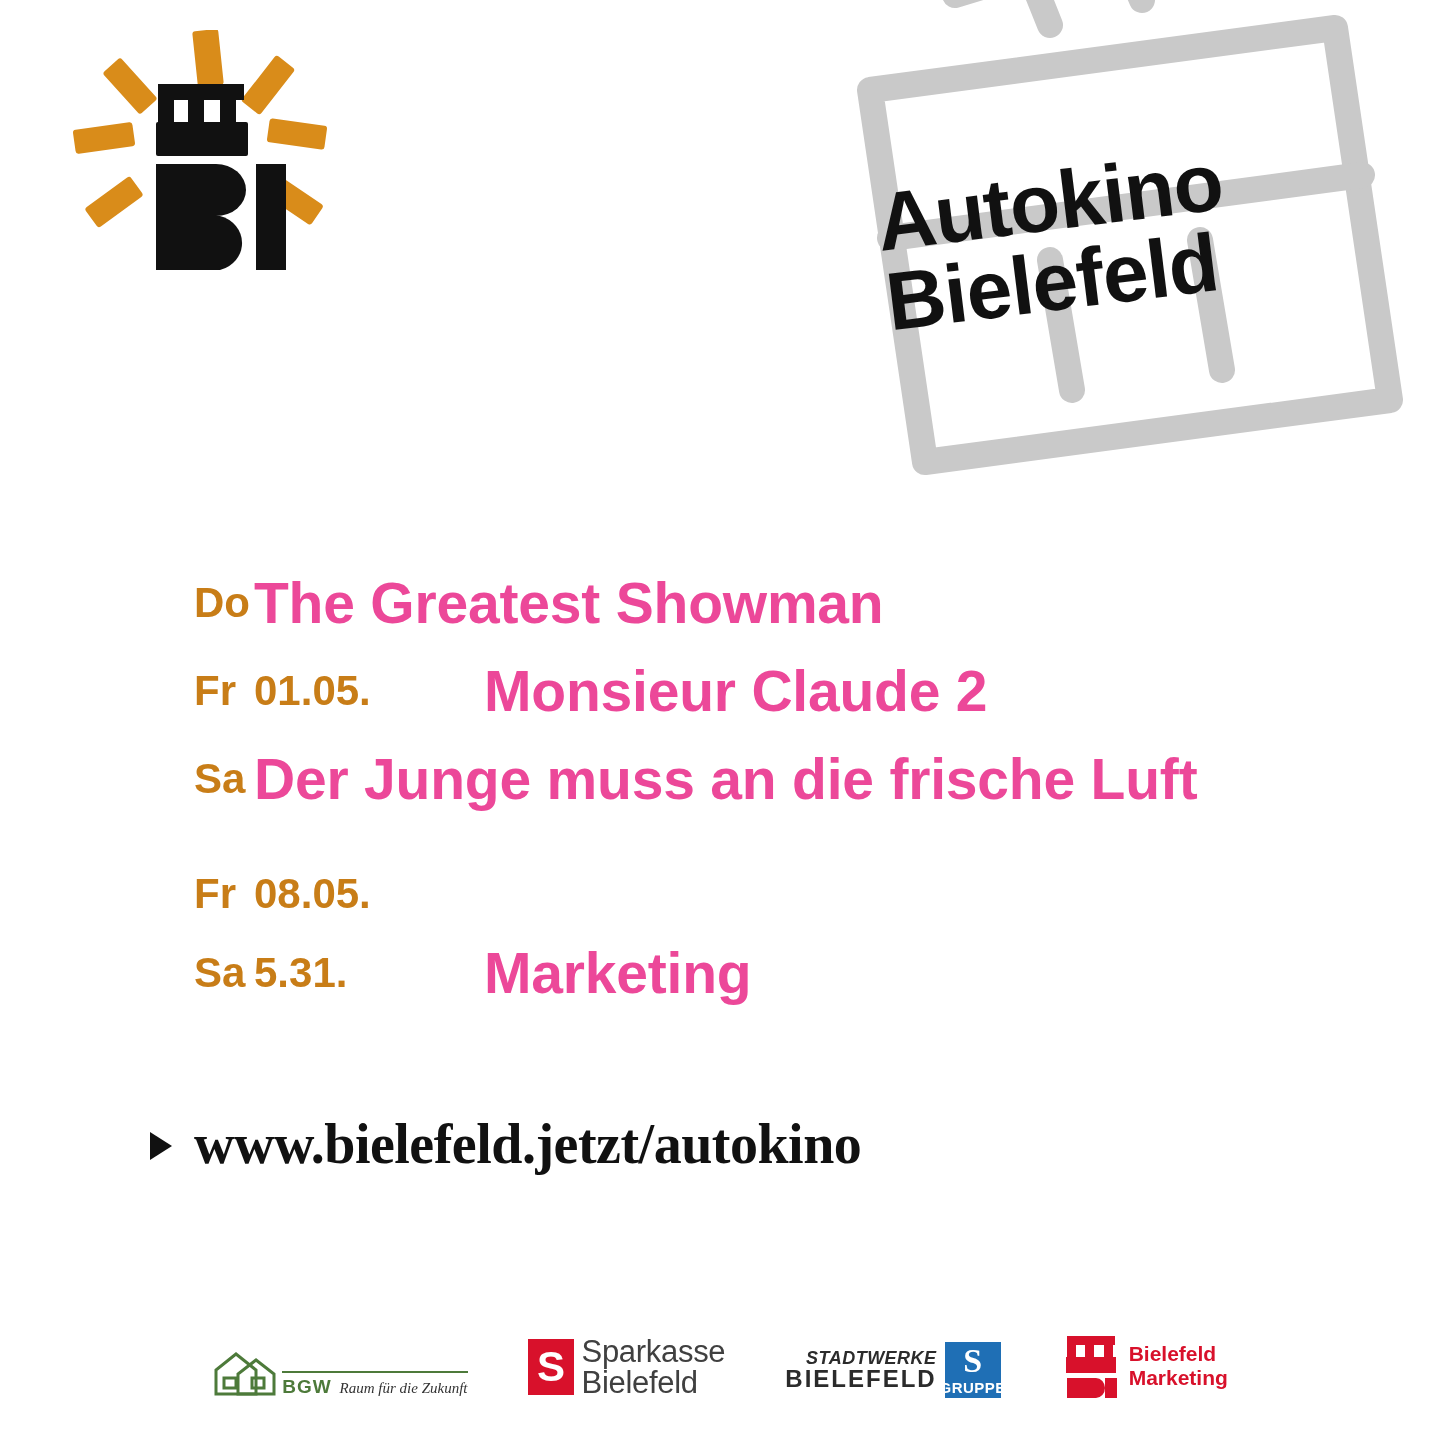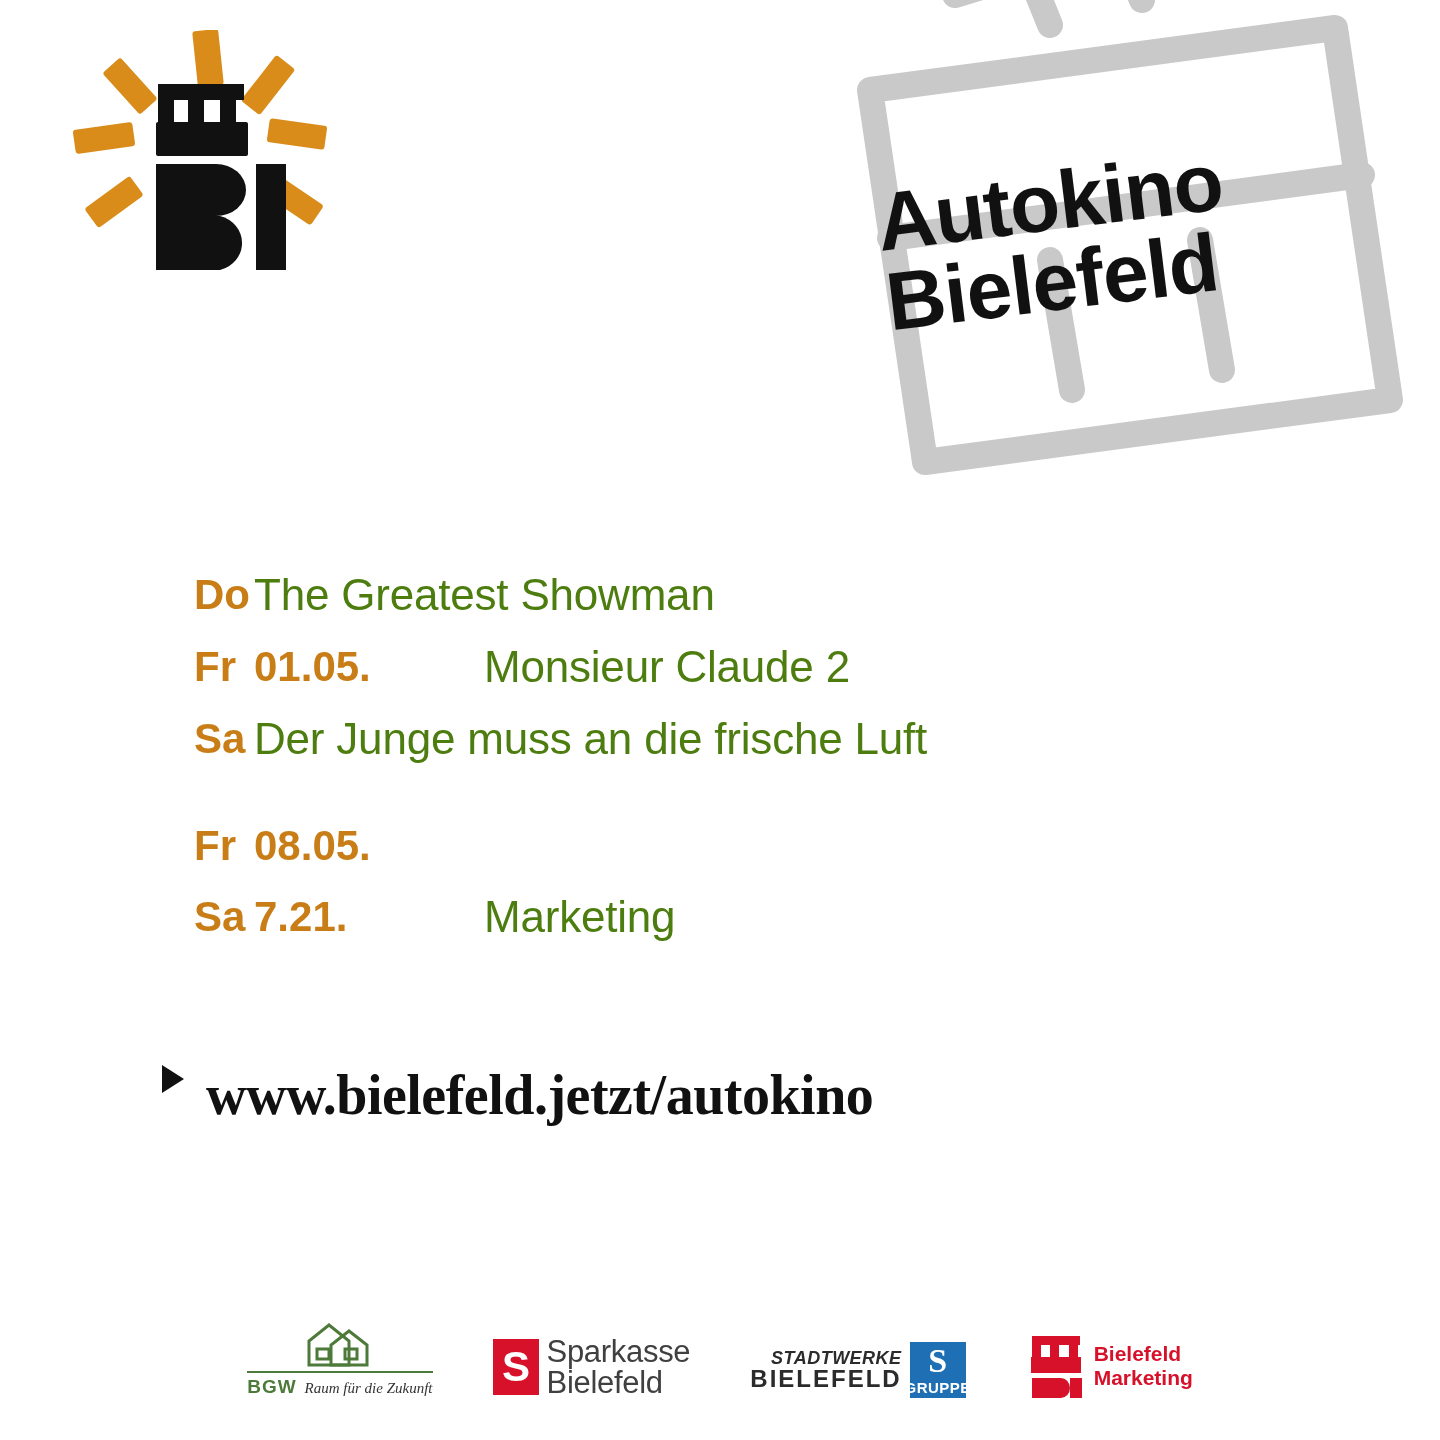--- a/index.html
+++ b/index.html
@@ -75,35 +75,34 @@
   }
   .date {
     color: #c87d17;
     font-weight: bold;
     font-size: 42px;
     width: 230px;
     flex: 0 0 230px;
     letter-spacing: 0px;
   }
   .film {
-    color: #4d7c0f;
-    font-weight: normal;
-    font-size: 44px;
+    color: #ec4899;
+    font-weight: bold;
+    font-size: 57px;
     letter-spacing: -0.2px;
     white-space: nowrap;
   }
 
   
   .url-line {
     position: absolute;
     left: 150px;
-    top: 1063px;
-    display: flex;
-    align-items: flex-start;
-    margin-left: 12px;
+    top: 1112px;
+    display: flex;
+    align-items: center;
   }
   .url-arrow {
     width: 0;
     height: 0;
     border-left: 22px solid #111111;
     border-top: 14px solid transparent;
     border-bottom: 14px solid transparent;
     margin-right: 22px;
     position: relative;
     top: 2px;
@@ -127,21 +126,21 @@
     justify-content: center;
     gap: 60px;
   }
   .sponsor {
     display: flex;
     align-items: center;
     gap: 8px;
   }
 
   
-  .bgw-wrap { display: flex; flex-direction: column; align-items: center; }
+  .bgw-wrap { display: flex; flex-direction: row; align-items: flex-end; }
   .bgw-top { display: flex; align-items: flex-end; gap: 4px; }
   .bgw-text-row {
     display: flex;
     align-items: baseline;
     gap: 8px;
     border-top: 2px solid #4d7a3a;
     padding-top: 3px;
     margin-top: 2px;
   }
   .bgw-name {
@@ -282,21 +281,21 @@
     <span class="film">Der Junge muss an die frische Luft</span>
   </div>
 
   <div class="row gap-before">
     <span class="day">Fr</span>
     <span class="date">08.05.</span>
   </div>
 
   <div class="row">
     <span class="day">Sa</span>
-    <span class="date">7.21.</span>
+    <span class="date">5.31.</span>
     <span class="film">Marketing</span>
   </div>
 
 </div>
 
 <div class="url-line">
   <span class="url-arrow"></span>
   <span class="url-text">www.bielefeld.jetzt/autokino</span>
 </div>
 

